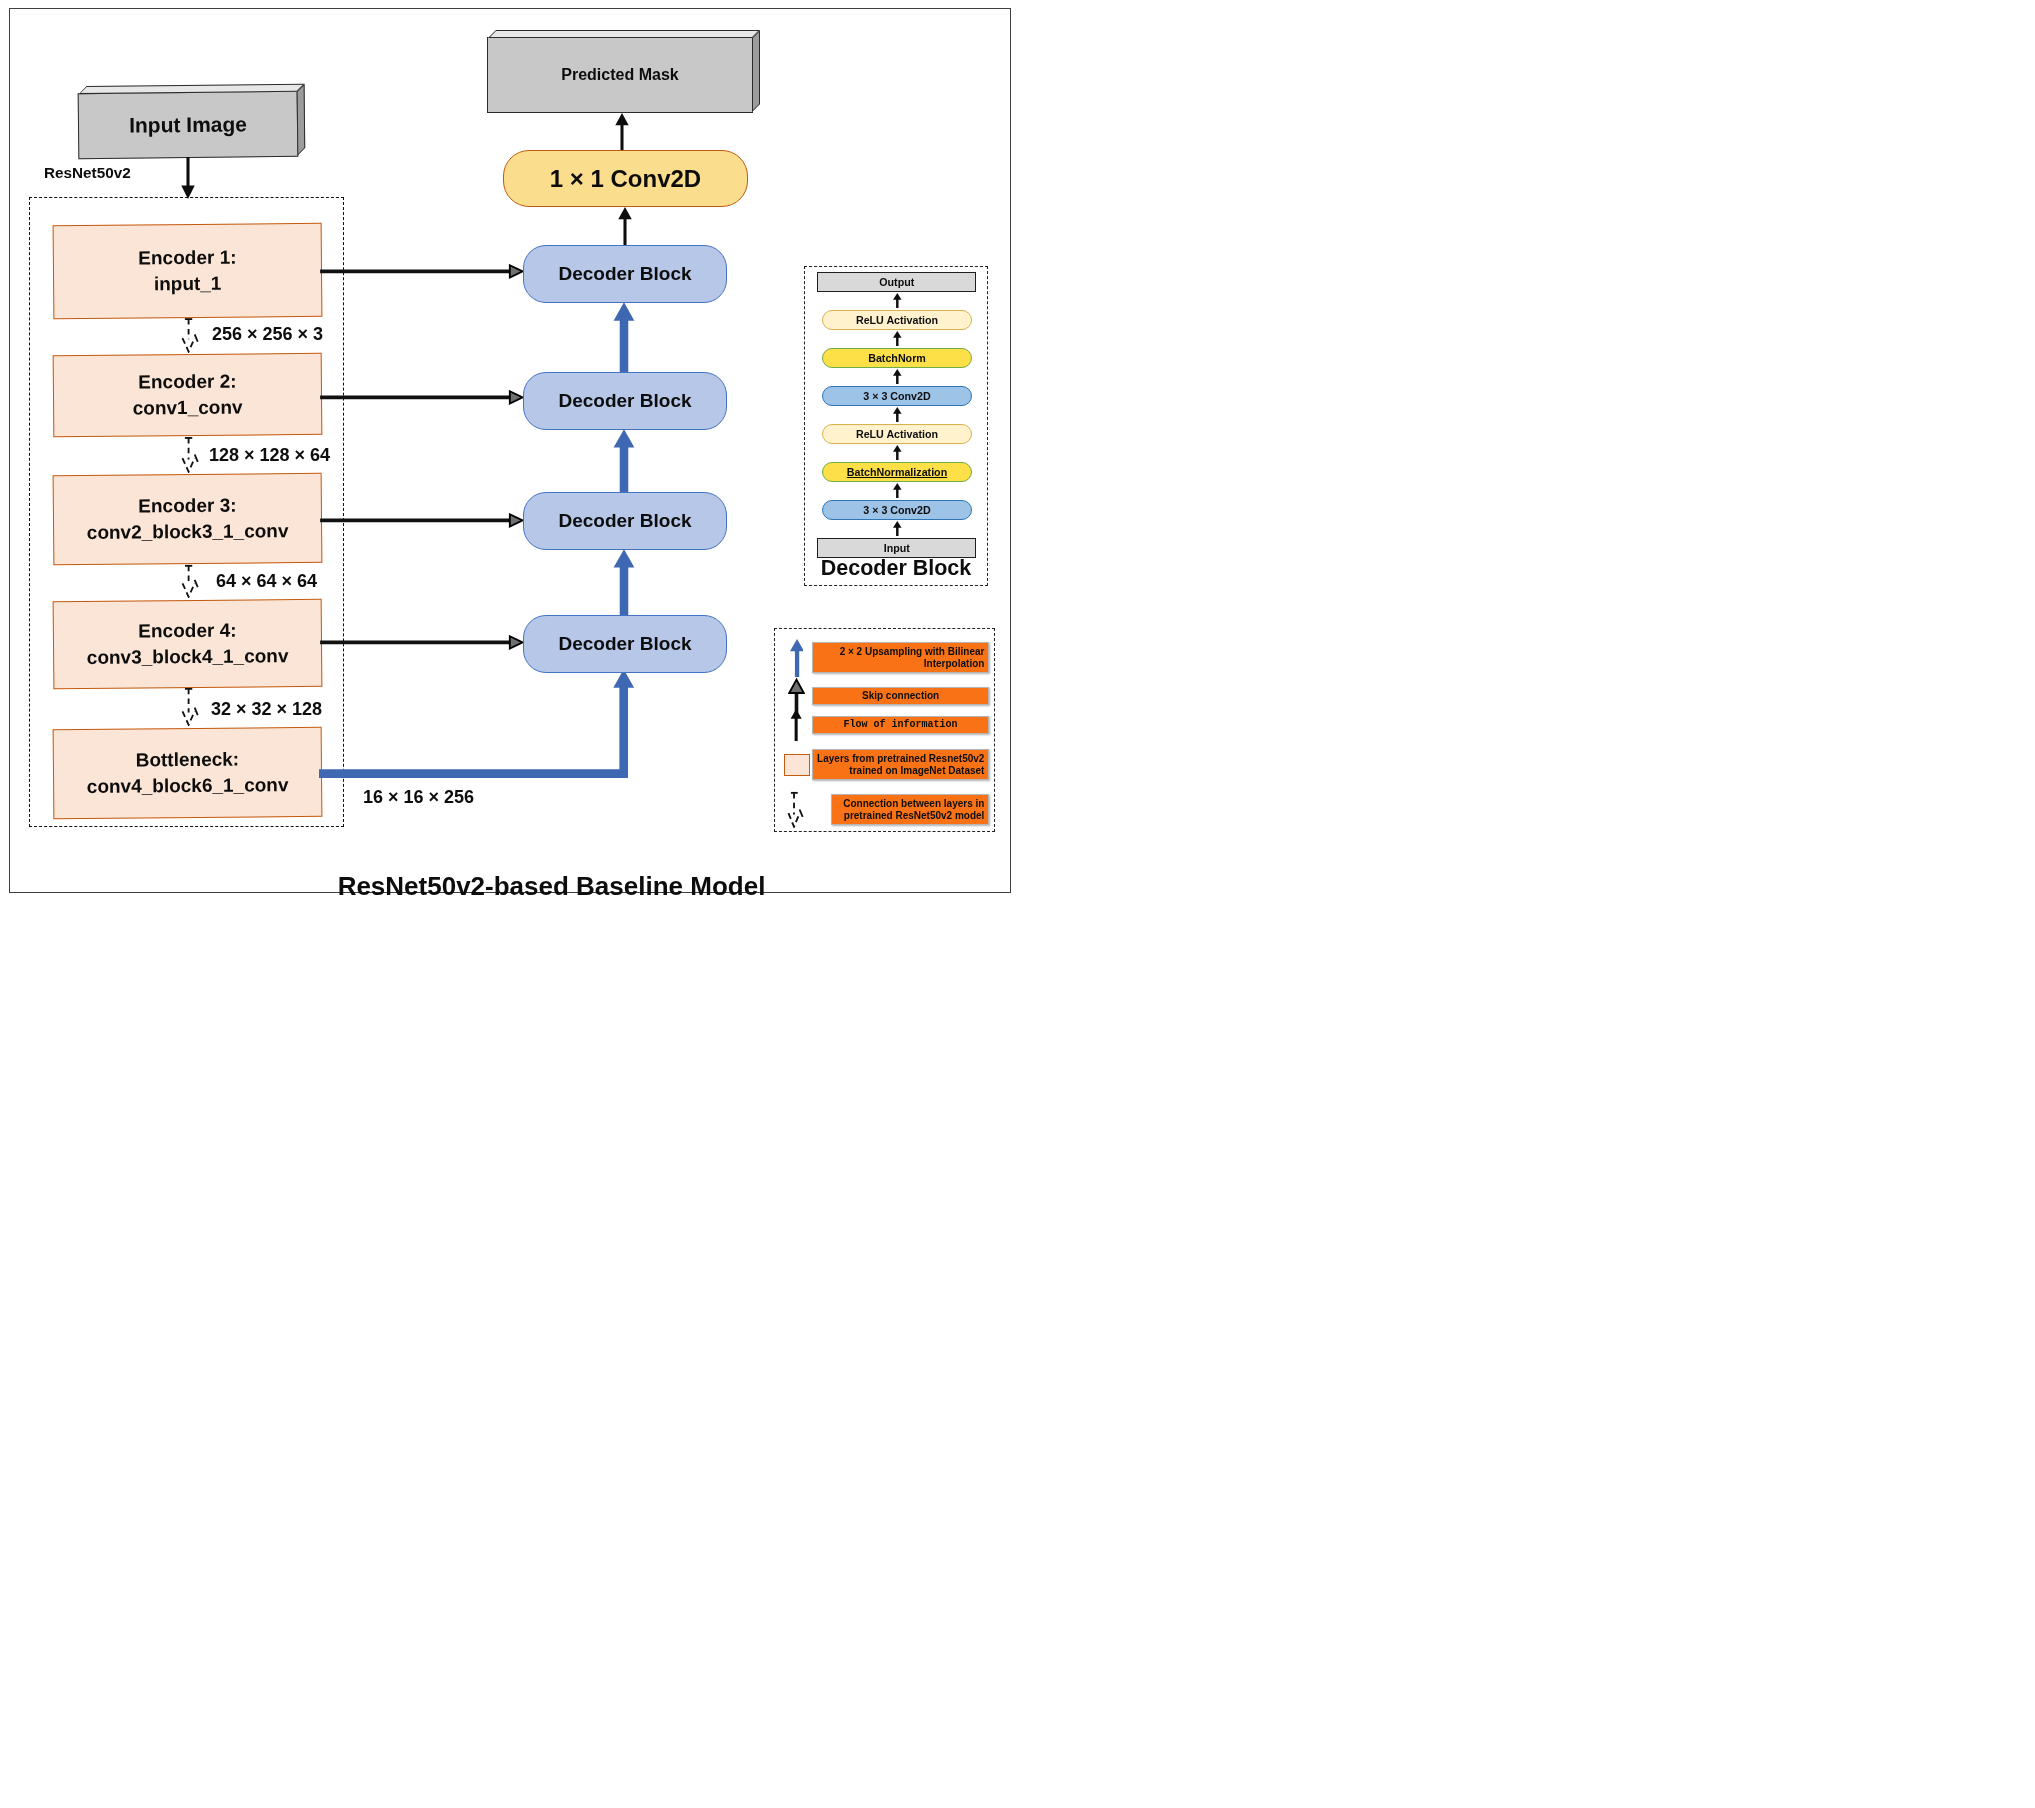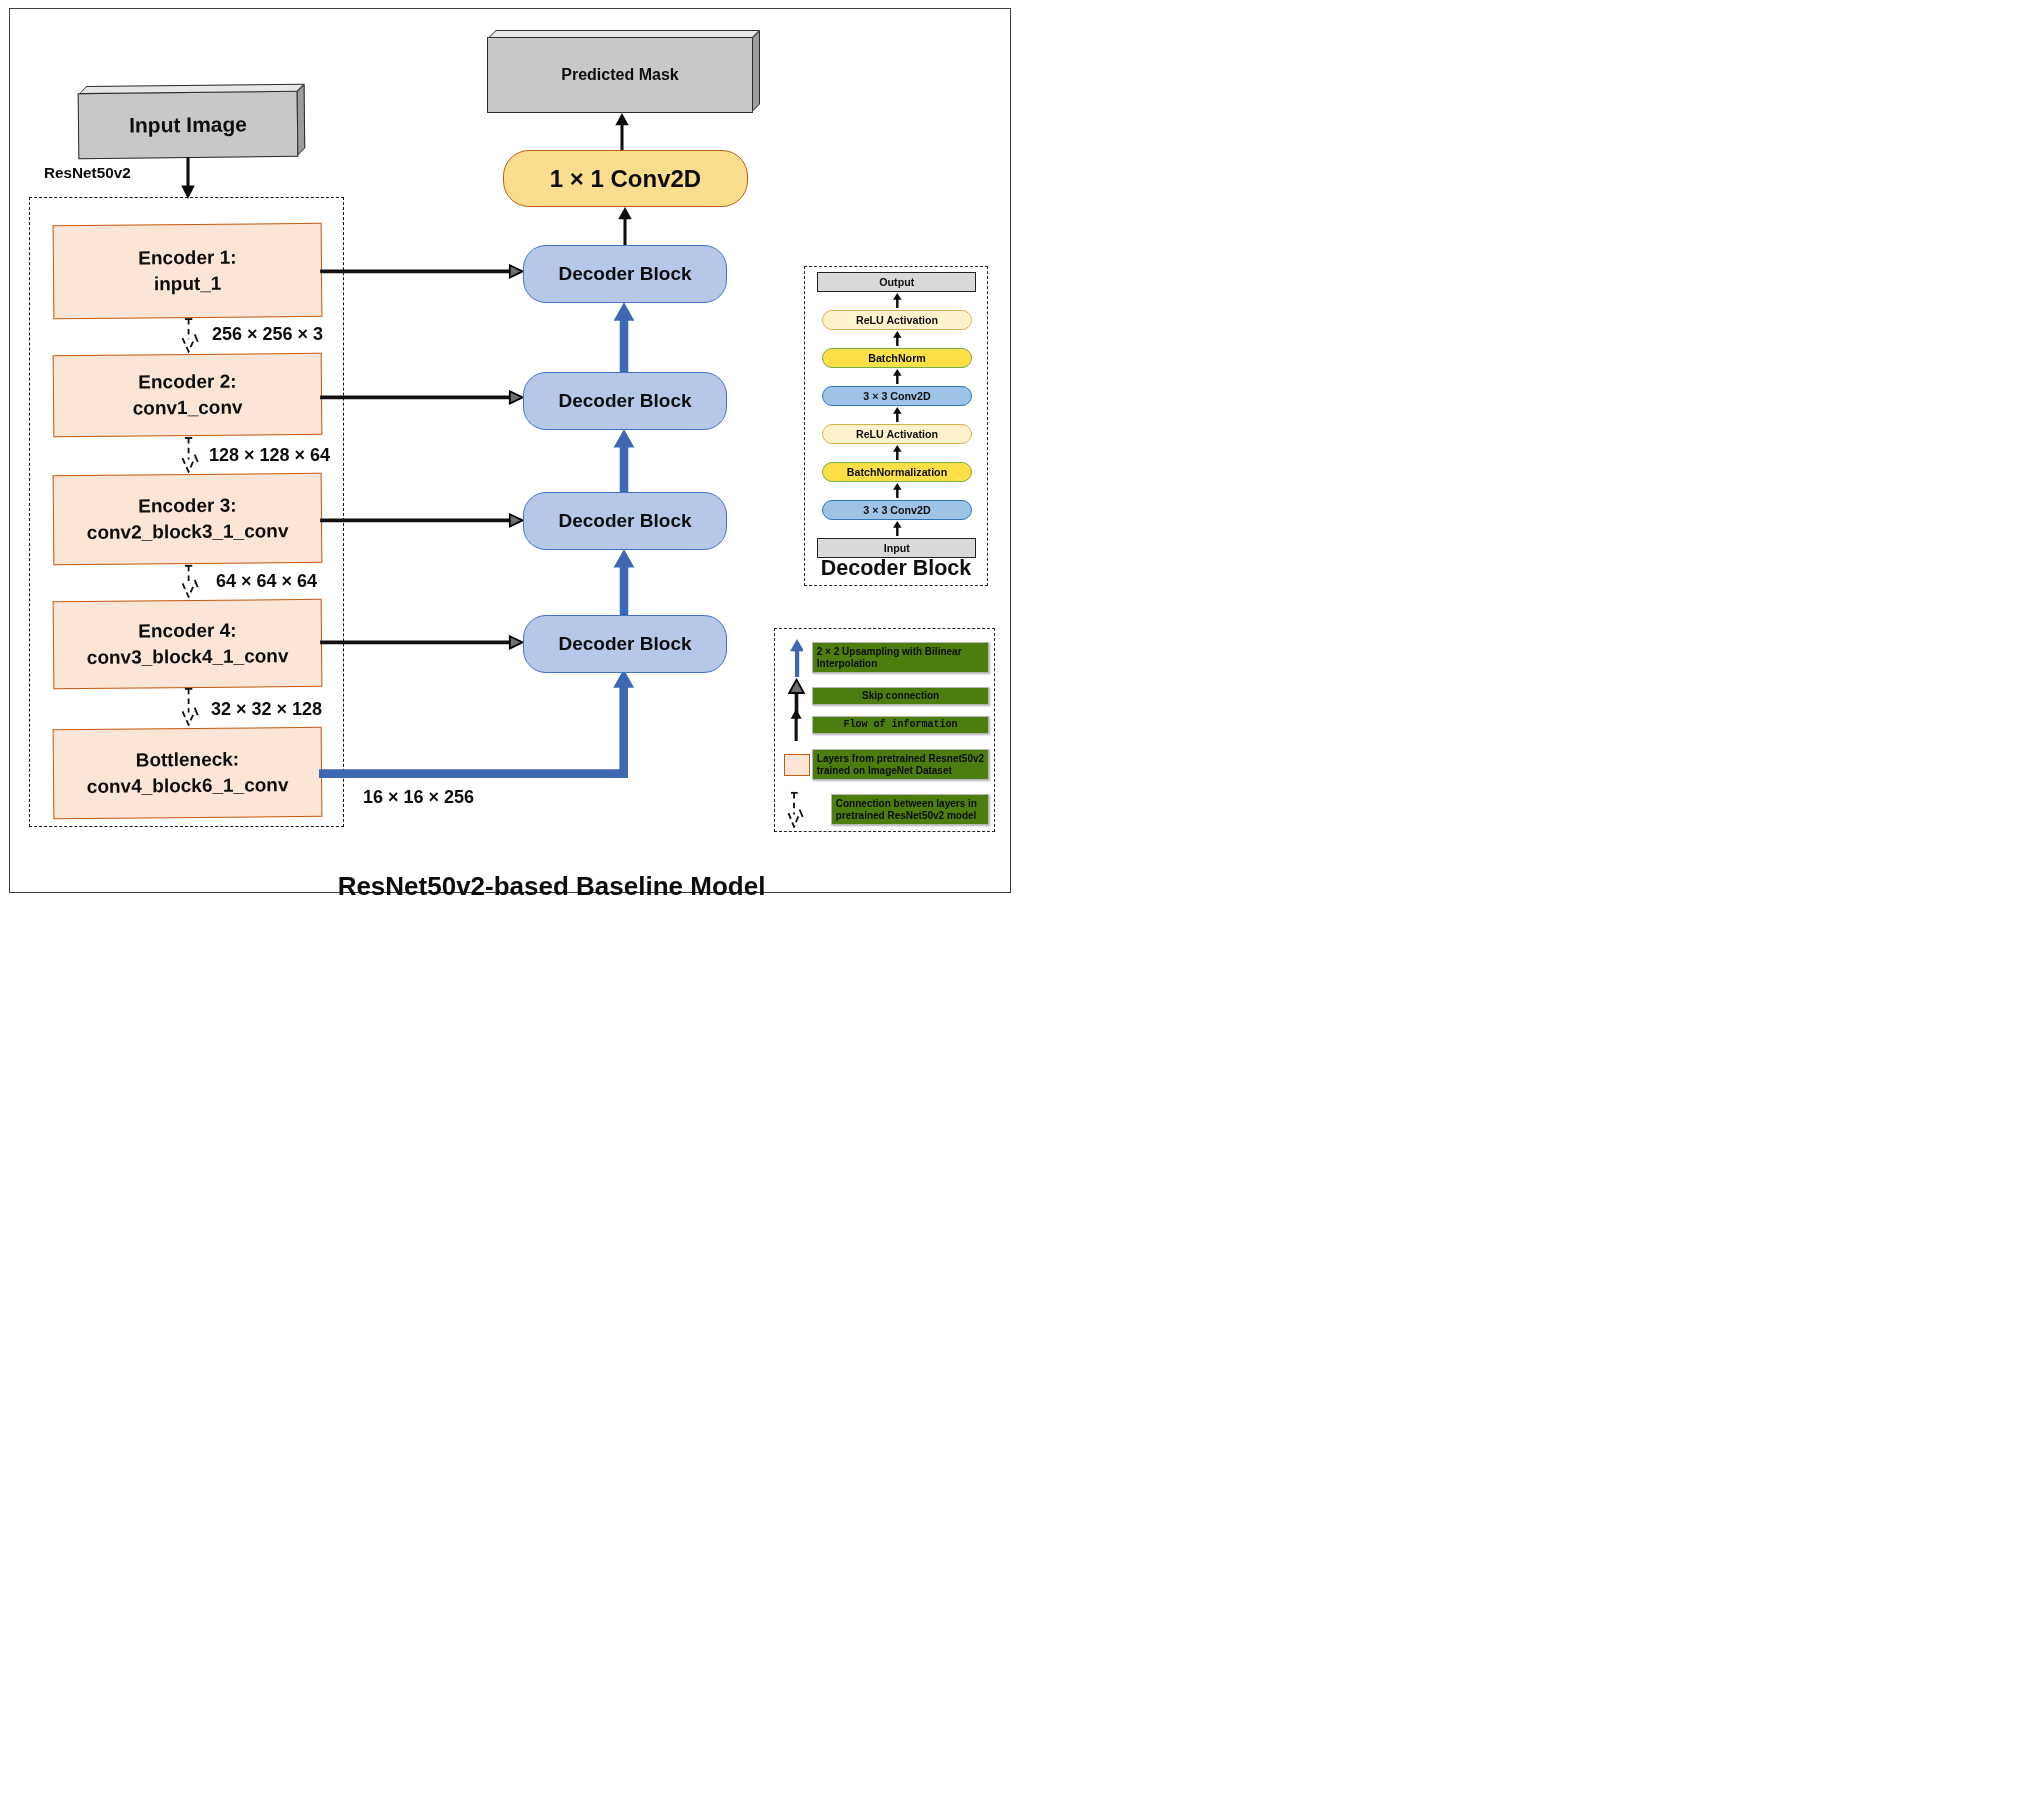--- a/index.html
+++ b/index.html
@@ -48,22 +48,22 @@
   .p-relu{background:#fff2cc;border:1.2px solid #d9b24c;border-radius:10.4px;}
   .p-bn{background:#fde047;border:1.2px solid #70ad47;border-radius:10px;}
   .p-conv{background:#9dc3e6;border:1.2px solid #2e75b6;border-radius:10.4px;}
   .p-caption{position:absolute;left:0;width:100%;top:289px;font-size:21.5px;text-align:center;}
   .p-arrow{position:absolute;left:88px;width:8.6px;height:14.7px;}
 
   
   .legend{left:774px;top:628px;width:221px;height:204px;border:1.8px dashed #222;box-sizing:border-box;}
   .lg-row{position:absolute;left:6.1px;width:208px;display:flex;align-items:center;}
   .lg-icon{width:31px;flex:0 0 31px;display:flex;align-items:center;justify-content:center;}
-  .lg-text{flex:1;background:#4d7c0f;border:0.6px solid #b5b5b5;box-shadow:0.6px 1.2px 1.8px rgba(0,0,0,.3);
-    display:flex;align-items:center;justify-content:center;text-align:left;
+  .lg-text{flex:1;background:#f97316;border:0.6px solid #b5b5b5;box-shadow:0.6px 1.2px 1.8px rgba(0,0,0,.3);
+    display:flex;align-items:center;justify-content:center;text-align:right;
     font-size:10px;line-height:1.18;padding:2.5px 3.7px;}
   .lg-swatch{width:26px;height:22px;background:#fbe5d6;border:1.8px solid #c55a11;box-sizing:border-box;}
 
   svg{display:block;}
 </style>
 </head>
 <body>
 
 <div class="abs figure-frame"></div>
 
@@ -190,21 +190,21 @@
   <span class="face-right"></span>
   <div class="lbl center" style="font-size:16px;">Predicted Mask</div>
 </div>
 
 <div class="abs panel">
   <div class="p-item p-io center" style="top:4.9px;">Output</div>
   <div class="p-item p-relu center" style="top:43px;">ReLU Activation</div>
   <div class="p-item p-bn center" style="top:81px;">BatchNorm</div>
   <div class="p-item p-conv center" style="top:119px;">3 × 3 Conv2D</div>
   <div class="p-item p-relu center" style="top:157px;">ReLU Activation</div>
-  <div class="p-item p-bn center" style="top:195px;">BatchNormalization</div>
+  <div class="p-item p-bn center" style="top:195px;text-decoration:underline;">BatchNormalization</div>
   <div class="p-item p-conv center" style="top:233px;">3 × 3 Conv2D</div>
   <div class="p-item p-io center" style="top:271px;">Input</div>
 
   <svg class="p-arrow" style="top:26px;" width="8.6" height="15.3" viewBox="0 0 14 24">
       <line x1="7" y1="25" x2="7" y2="8" stroke="#0d0d0d" stroke-width="4"></line>
       <polygon points="0,11 7,0 14,11" fill="#0d0d0d"></polygon>
     </svg>
   <svg class="p-arrow" style="top:64px;" width="8.6" height="15.3" viewBox="0 0 14 24">
       <line x1="7" y1="25" x2="7" y2="8" stroke="#0d0d0d" stroke-width="4"></line>
       <polygon points="0,11 7,0 14,11" fill="#0d0d0d"></polygon>

